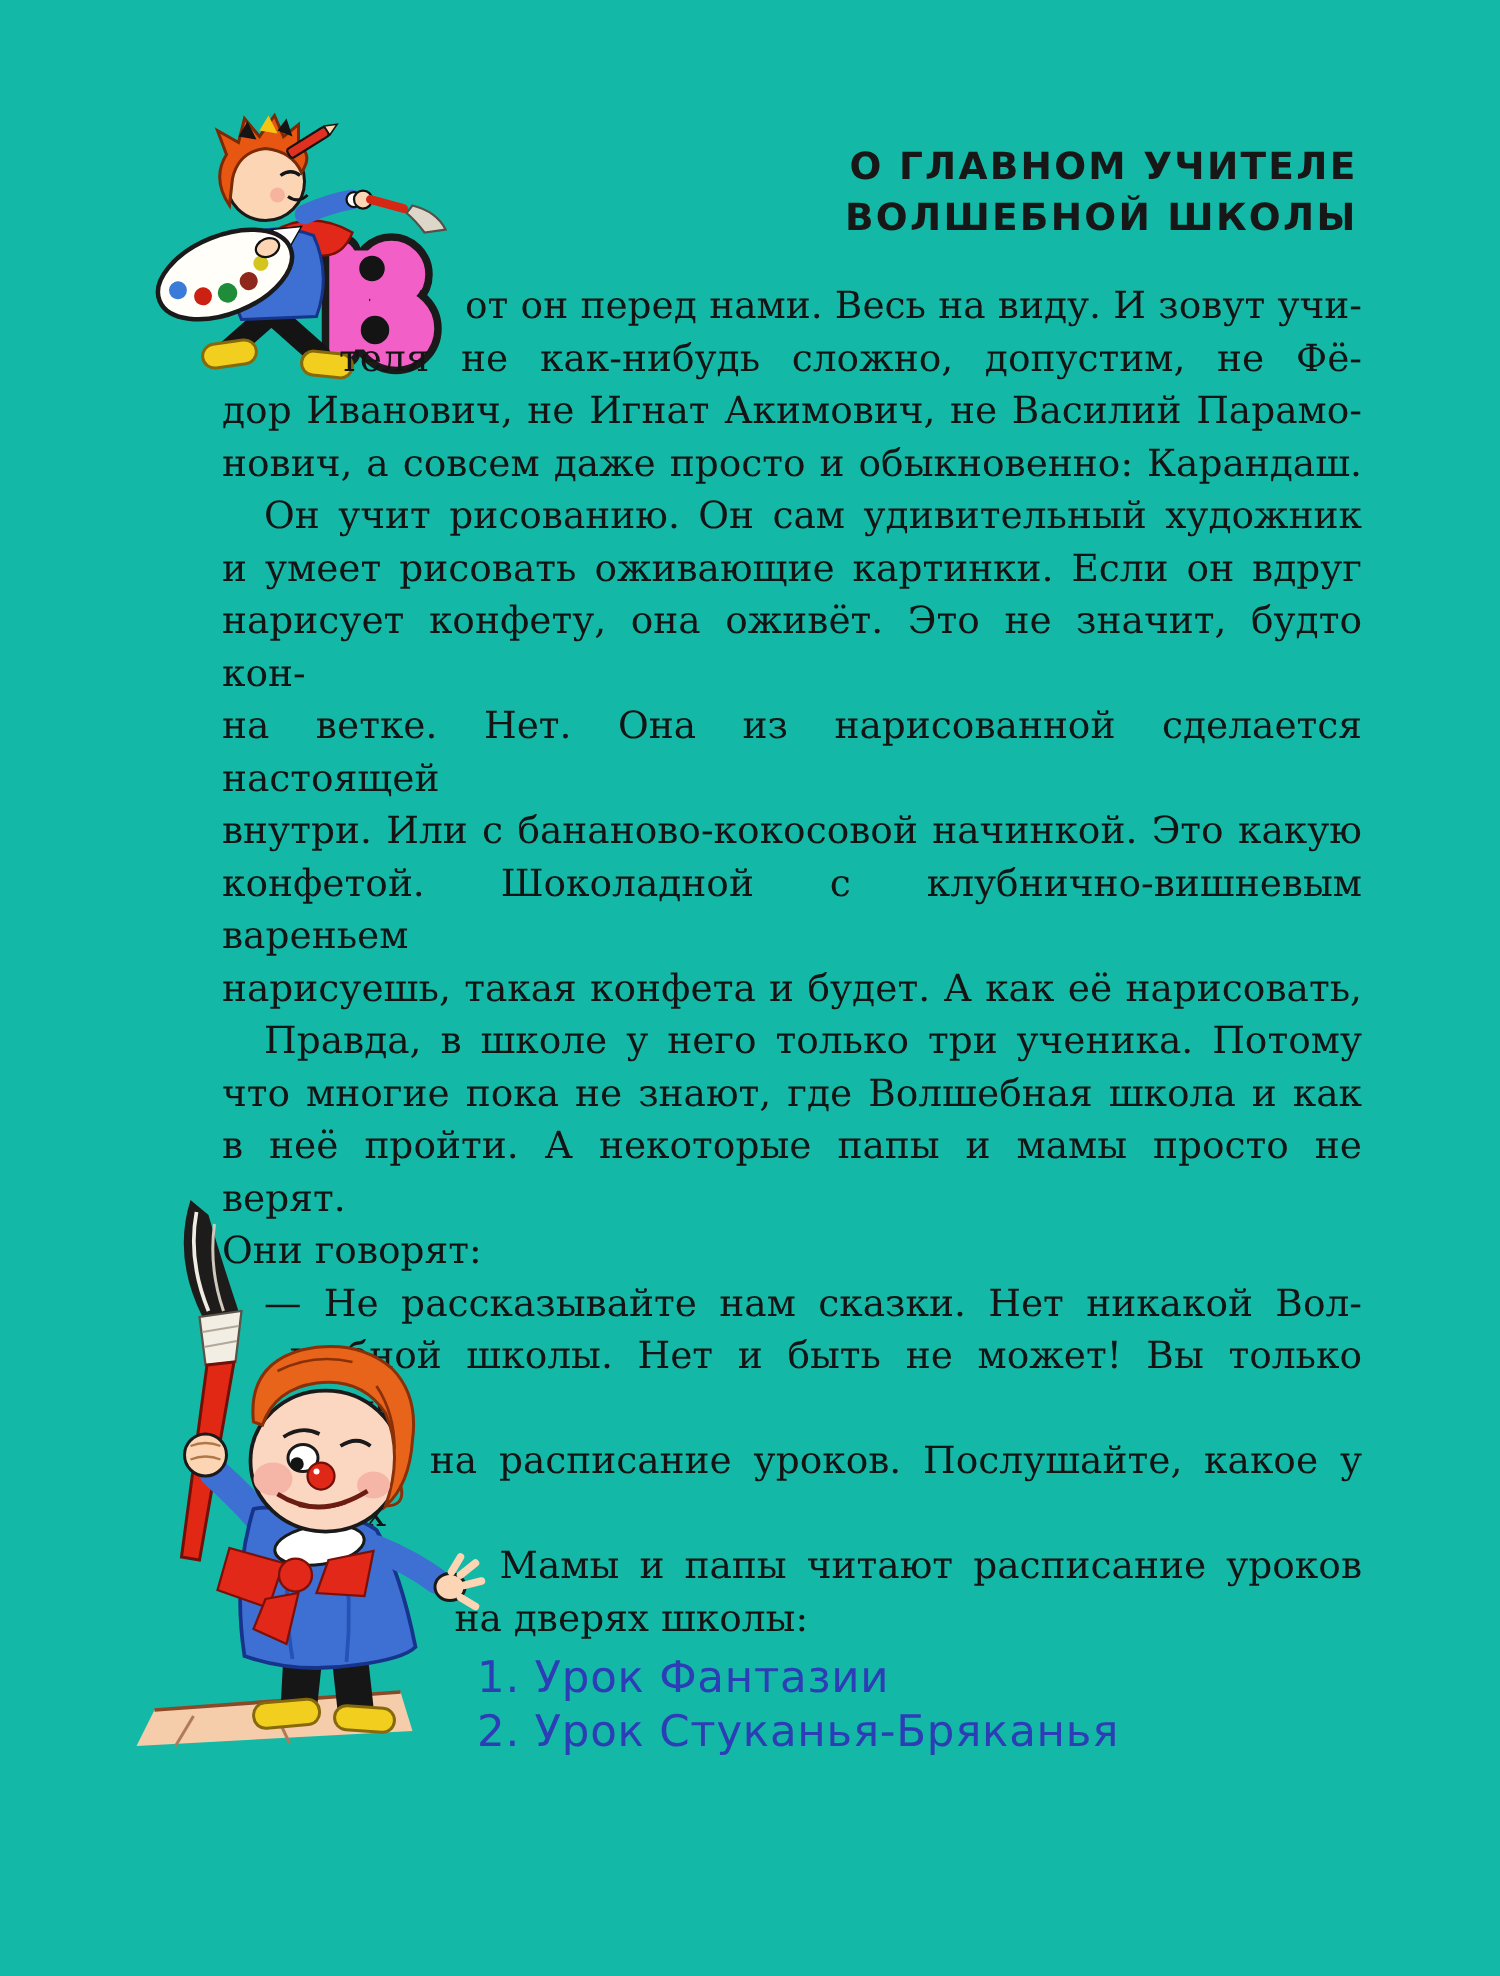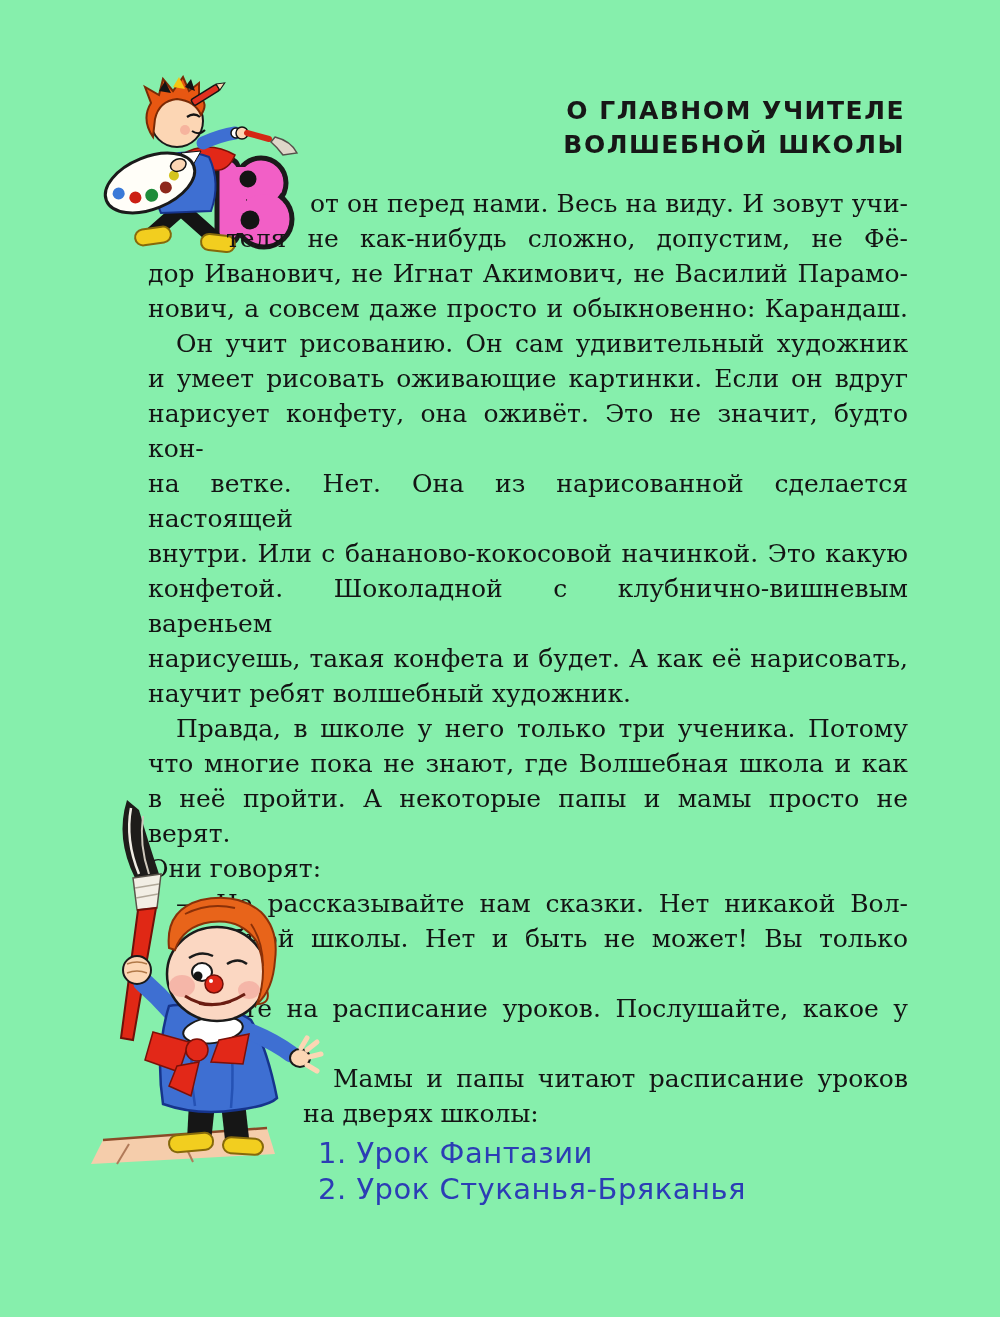--- a/index.html
+++ b/index.html
@@ -1,17 +1,17 @@
 <!DOCTYPE html>
 <html><head>
 <meta charset="utf-8">
 <style>
   html,body{margin:0;padding:0;background:#fff;}
   .page{
-    position:relative;width:1000px;height:1317px;background:#86efac;
+    position:relative;width:1000px;height:1317px;background:#14b8a6;
     font-family:"DejaVu Serif", serif;color:#141414;overflow:hidden;
   }
   .title{
     position:absolute;top:94px;right:95px;width:560px;text-align:right;
     font-family:"DejaVu Sans", sans-serif;font-weight:bold;
     font-size:25px;line-height:34px;letter-spacing:1.5px;color:#171717;
   }
   .column{
     position:absolute;left:148px;top:186px;width:760px;
     font-size:25px;line-height:35px;
@@ -100,21 +100,20 @@
     </div>
 
     <div class="para">
       <div class="ln just" style="margin-left:28px">Он учит рисованию. Он сам удивительный художник</div>
       <div class="ln just">и умеет рисовать оживающие картинки. Если он вдруг</div>
       <div class="ln just">нарисует конфету, она оживёт. Это не значит, будто кон-</div>
       <div class="ln just">на ветке. Нет. Она из нарисованной сделается настоящей</div>
       <div class="ln just">внутри. Или с бананово-кокосовой начинкой. Это какую</div>
       <div class="ln just">конфетой. Шоколадной с клубнично-вишневым вареньем</div>
       <div class="ln just">нарисуешь, такая конфета и будет. А как её нарисовать,</div>
-      <div class="ln plain">научит ребят волшебный художник.</div>
     </div>
 
     <div class="para">
       <div class="ln just" style="margin-left:28px">Правда, в школе у него только три ученика. Потому</div>
       <div class="ln just">что многие пока не знают, где Волшебная школа и как</div>
       <div class="ln just">в неё пройти. А некоторые папы и мамы просто не верят.</div>
       <div class="ln plain">Они говорят:</div>
     </div>
 
     <div class="para">

